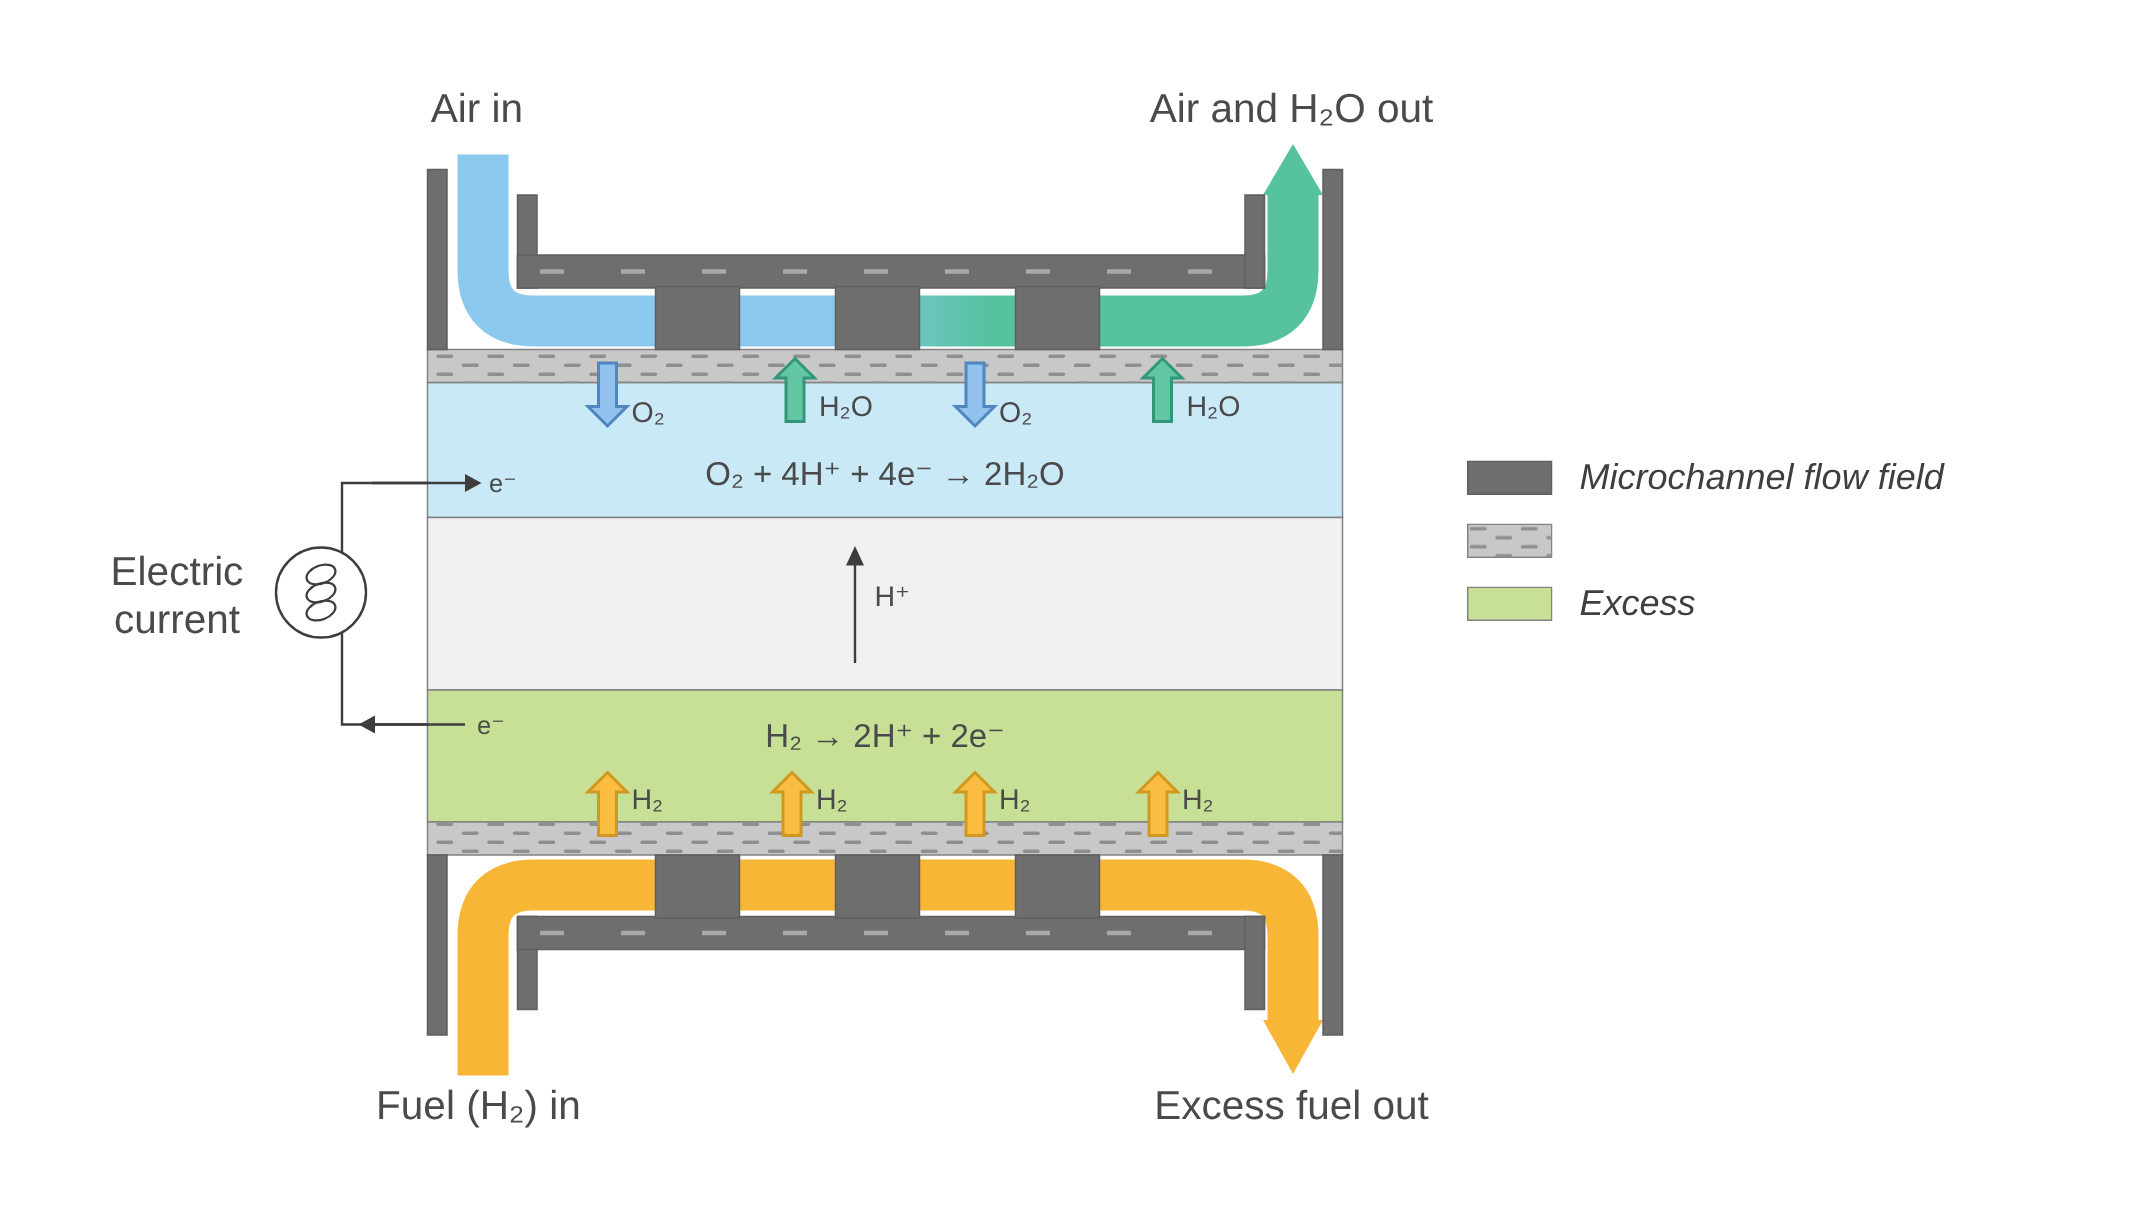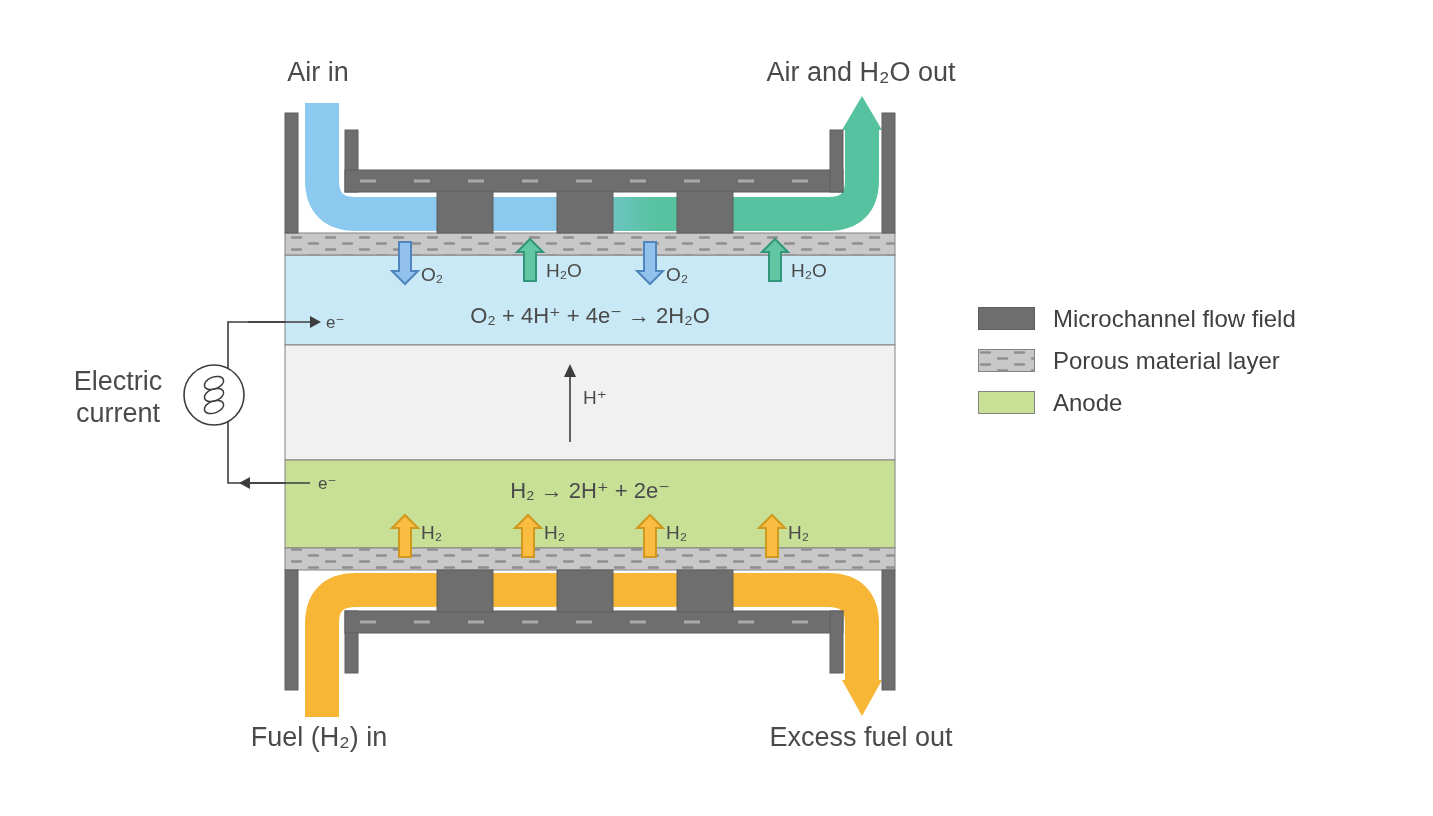--- a/index.html
+++ b/index.html
@@ -17,21 +17,21 @@
   }
   .lbl-xl { font-size:27px; }
   .lbl-md { font-size:22px; }
   .lbl-sm { font-size:19px; }
   .lbl-xs { font-size:17px; }
 
   .legend {
     position:absolute; left:978px; top:307px;
     display:flex; flex-direction:column; gap:19px;
   }
-  .legend-row { display:flex; align-items:center; gap:18px; height:23px; }
+  .legend-row { display:flex; align-items:center; gap:18px; height:23px;font-style:italic; }
   .legend-label {
     font-size:24px; color:#3f3f3f; line-height:23px; white-space:nowrap;
   }
   .swatch { display:block; flex:0 0 auto; }
 </style>
 </head>
 <body>
 
 <div class="canvas">
 
@@ -159,26 +159,25 @@
         <rect x="0.5" y="0.5" width="56" height="22" fill="#6e6e6e" stroke="#5f5f5f"></rect>
       </svg>
       <span class="legend-label">Microchannel flow field</span>
     </div>
 
     <div class="legend-row">
       <svg class="swatch" width="57" height="23">
         <rect x="0.5" y="0.5" width="56" height="22" fill="#c8c8c8" stroke="#828282"></rect>
         <rect x="0.5" y="0.5" width="56" height="22" fill="url(#porousDashes)" stroke="none"></rect>
       </svg>
-      <span class="legend-label">Porous material layer</span>
     </div>
 
 
 
     <div class="legend-row">
       <svg class="swatch" width="57" height="23">
         <rect x="0.5" y="0.5" width="56" height="22" fill="#c8e096" stroke="#828282"></rect>
       </svg>
-      <span class="legend-label">Anode</span>
+      <span class="legend-label">Excess</span>
     </div>
 
   </div>
 </div>
 
 </body></html>

